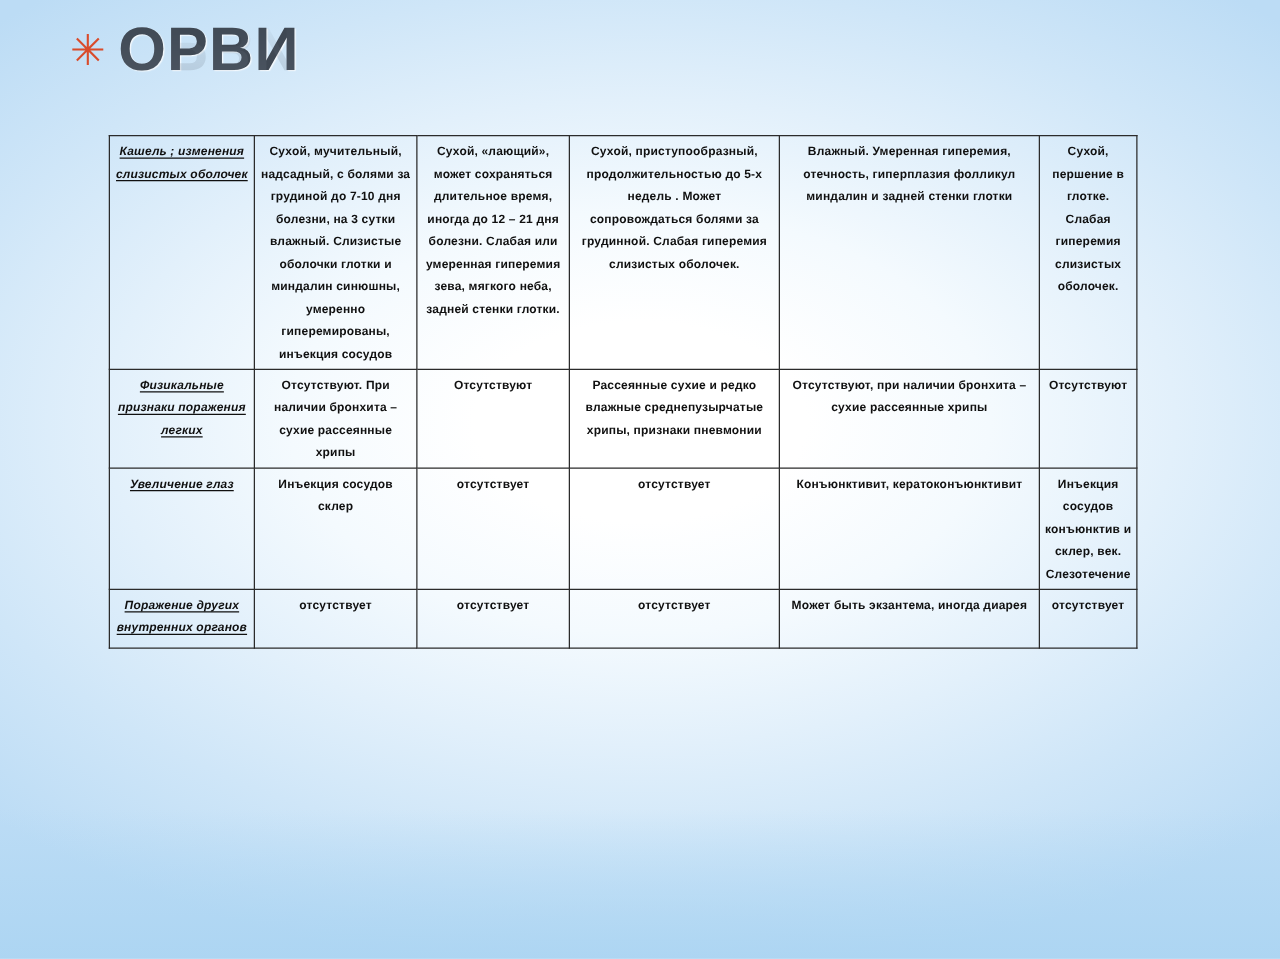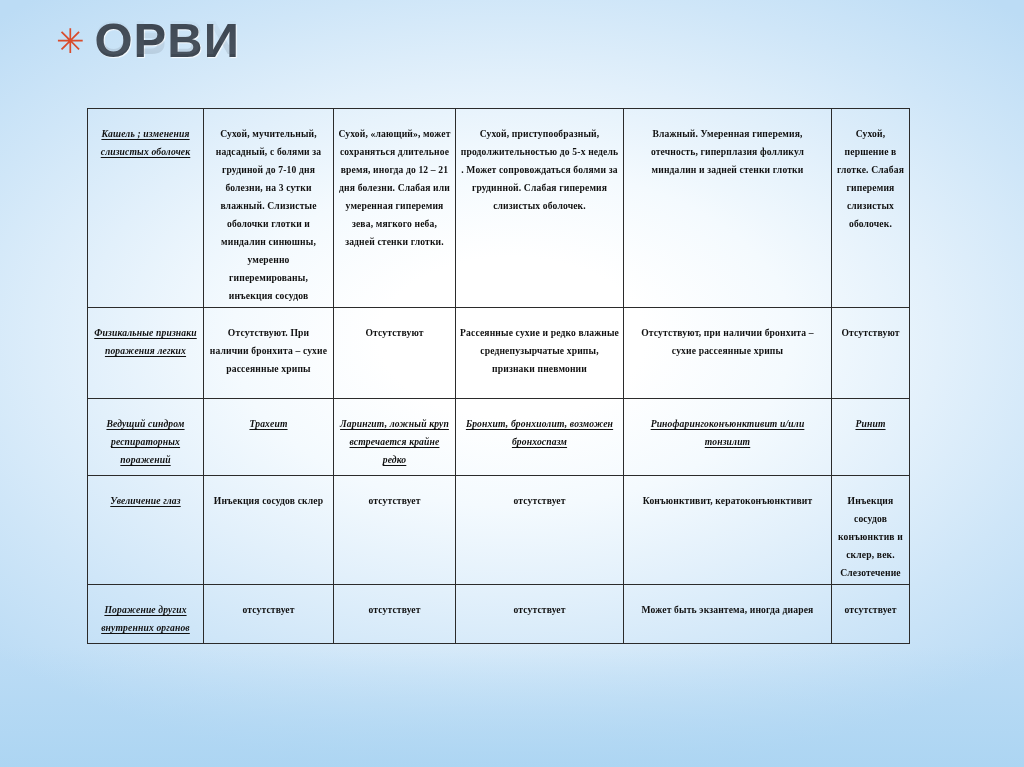--- a/index.html
+++ b/index.html
@@ -91,27 +91,27 @@
   }
   table.comp {
     border-collapse: collapse;
     width: 822px;
     table-layout: fixed;
     background: transparent;
   }
   table.comp td {
     border: 1px solid #2b2b2b;
     vertical-align: top;
-    padding: 16px 4px 2px 4px;
+    padding: 4px 4px 2px 4px;
     text-align: center;
     font-size: 9.6px;
     line-height: 18px;
     font-weight: bold;
     color: #101010;
-    font-family: Liberation Serif, serif;
+    font-family: Liberation Sans, sans-serif;
     letter-spacing: 0.15px;
   }
   td.rowhead {
     font-style: italic;
     text-decoration: underline;
     text-underline-offset: 2px;
   }
   td.lead {
     font-style: italic;
     text-decoration: underline;
@@ -169,28 +169,20 @@
 
         <tr class="r1">
           <td class="rowhead">Физикальные признаки поражения легких</td>
           <td>Отсутствуют. При наличии бронхита – сухие рассеянные хрипы</td>
           <td>Отсутствуют</td>
           <td>Рассеянные сухие  и редко влажные среднепузырчатые хрипы, признаки пневмонии</td>
           <td>Отсутствуют, при наличии бронхита – сухие рассеянные хрипы</td>
           <td>Отсутствуют</td>
         </tr>
 
-        <tr class="r2">
-          <td class="rowhead">Ведущий синдром респираторных поражений</td>
-          <td class="lead">Трахеит</td>
-          <td class="lead">Ларингит, ложный круп встречается крайне редко</td>
-          <td class="lead">Бронхит, бронхиолит, возможен бронхоспазм</td>
-          <td class="lead">Ринофарингоконъюнктивит и/или тонзилит</td>
-          <td class="lead">Ринит</td>
-        </tr>
 
 
 
         <tr class="r5">
           <td class="rowhead">Увеличение глаз</td>
           <td>Инъекция сосудов склер</td>
           <td>отсутствует</td>
           <td>отсутствует</td>
           <td>Конъюнктивит, кератоконъюнктивит</td>
           <td>Инъекция сосудов конъюнктив и склер, век. Слезотечение</td>

